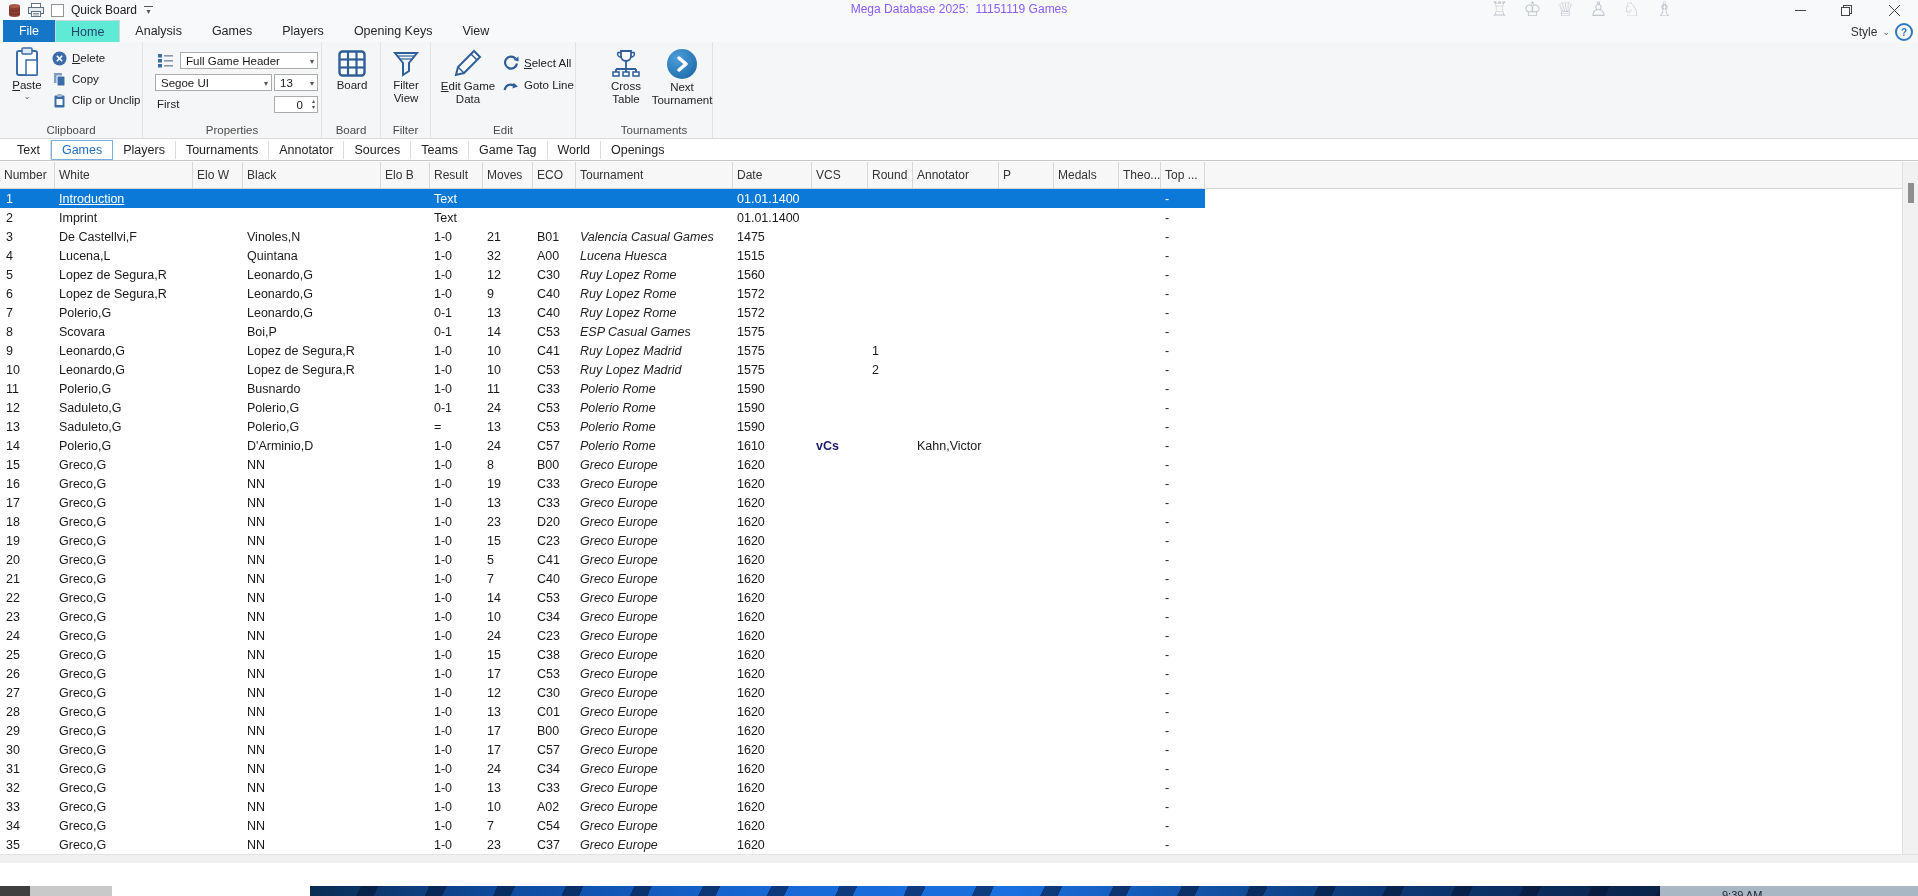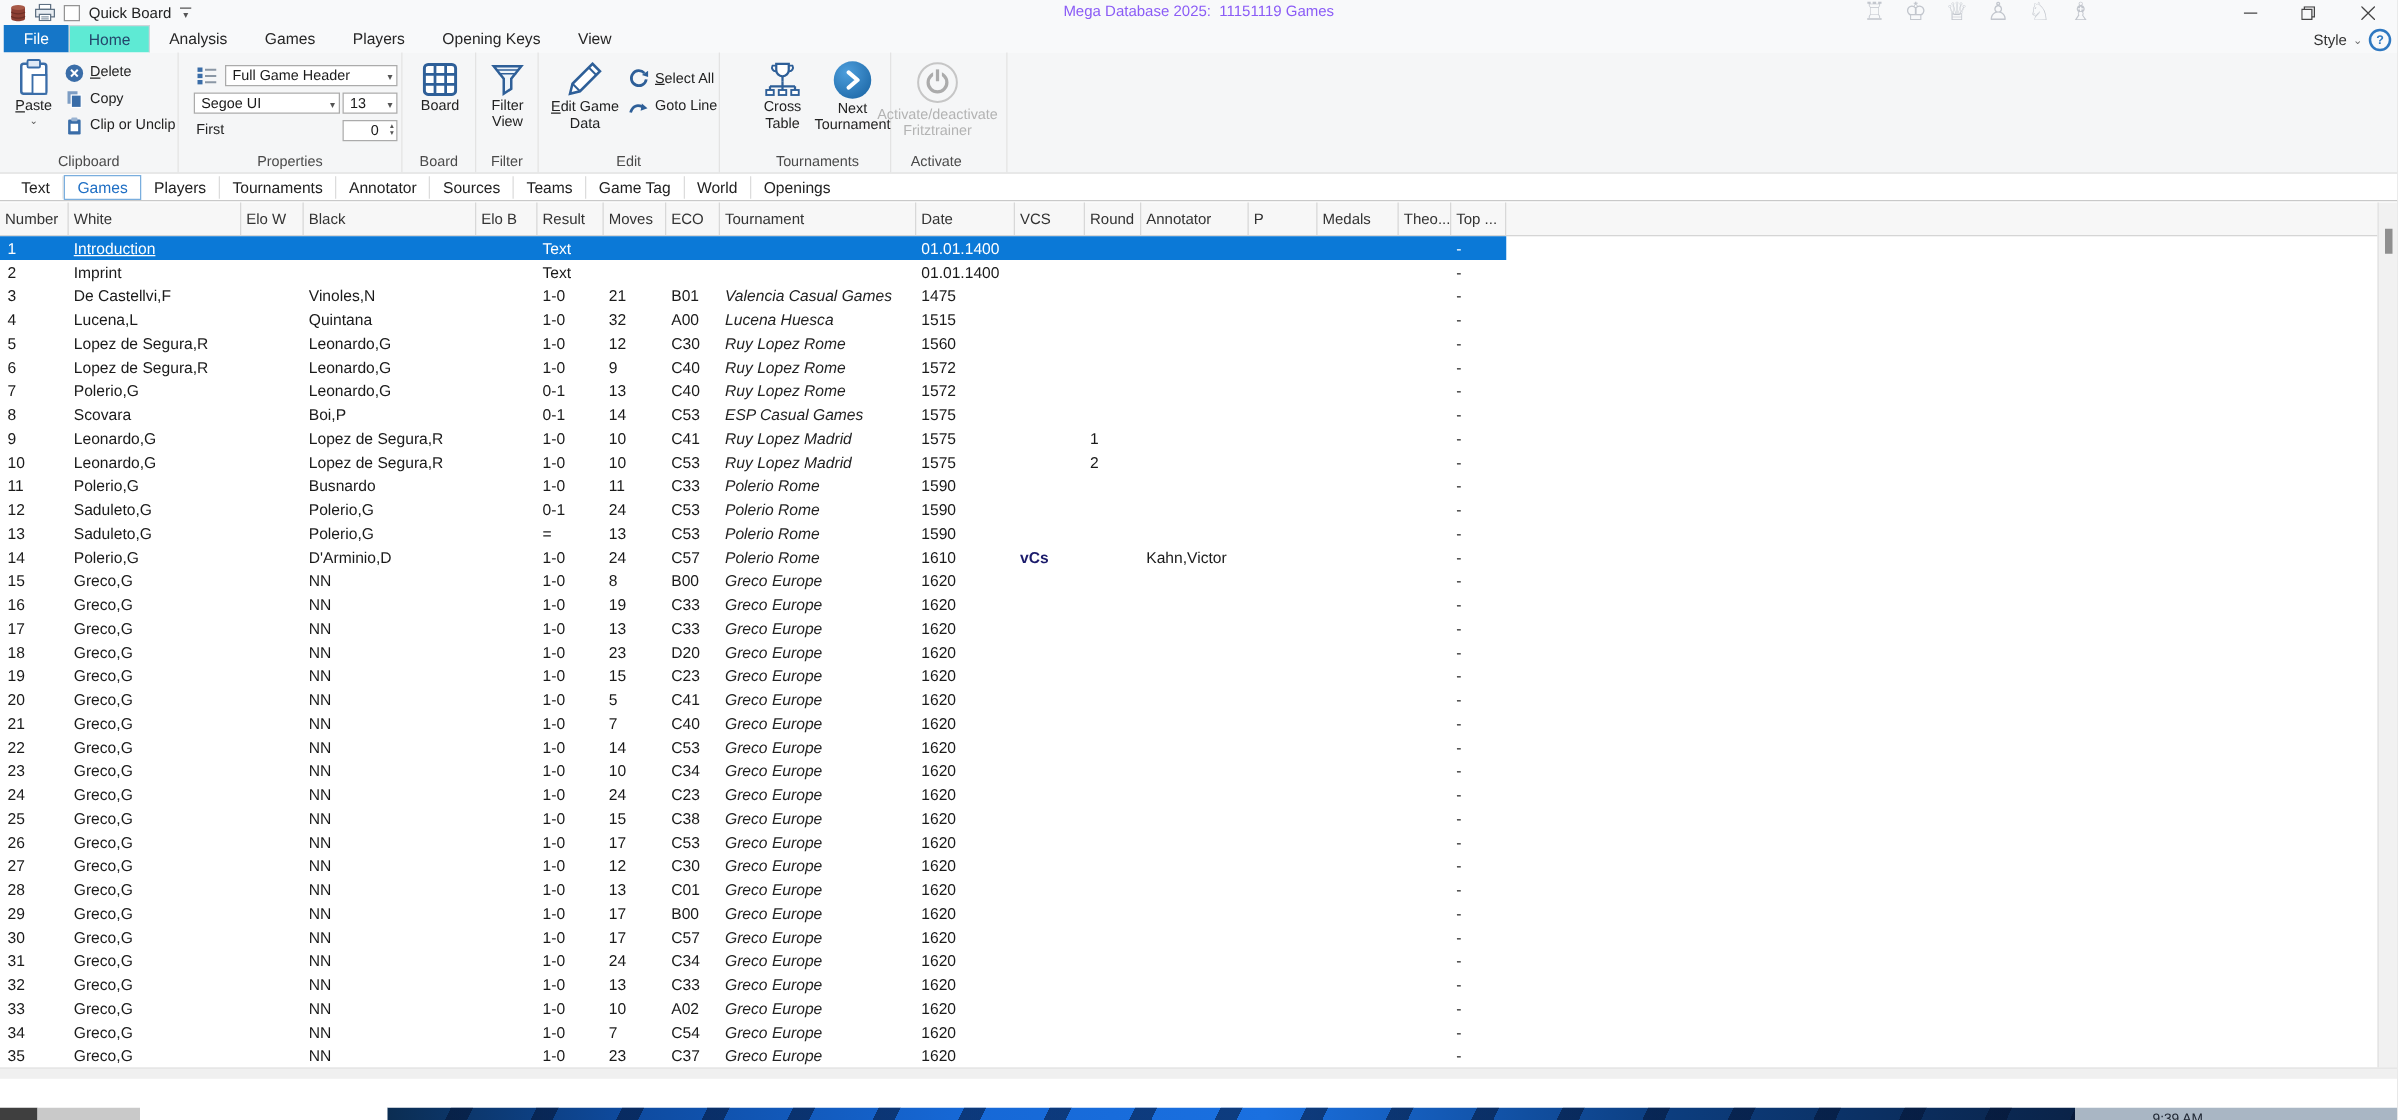--- a/index.html
+++ b/index.html
@@ -326,34 +326,20 @@
         <span class="next-circle">
           <svg width="14" height="16" viewBox="0 0 14 16">
             <polyline points="4,2 11,8 4,14" fill="none" stroke="#fff" stroke-width="3.4" stroke-linecap="round" stroke-linejoin="round"></polyline>
           </svg>
         </span>
         <span class="lbl">Next Tournament</span>
       </div>
       <div class="rgroup-label">Tournaments</div>
     </div>
 
-    <div class="rgroup" style="left:693px;width:113px;">
-      <div class="bigbtn disabled-btn" style="left:7px;top:6px;width:100px;">
-        <span>
-          <svg width="36" height="36" viewBox="0 0 36 36">
-            <circle cx="18" cy="18" r="15.5" fill="none" stroke="#c6c6c6" stroke-width="1.6"></circle>
-            <circle cx="18" cy="18" r="7.5" fill="none" stroke="#ababab" stroke-width="2.6"></circle>
-            <rect x="14.5" y="7.5" width="7" height="7" fill="#f5f6f7"></rect>
-            <line x1="18" y1="7.5" x2="18" y2="17" stroke="#ababab" stroke-width="2.6"></line>
-          </svg>
-        </span>
-        <span class="lbl">Activate/deactivate Fritztrainer</span>
-      </div>
-      <div class="rgroup-label">Activate</div>
-    </div>
   </div>
 
   <div class="doctabs" id="doctabs">
       <div class="dtab">Text</div>
       <div class="dtab active">Games</div>
       <div class="dtab">Players</div>
       <div class="dtab">Tournaments</div>
       <div class="dtab">Annotator</div>
       <div class="dtab">Sources</div>
       <div class="dtab">Teams</div>

